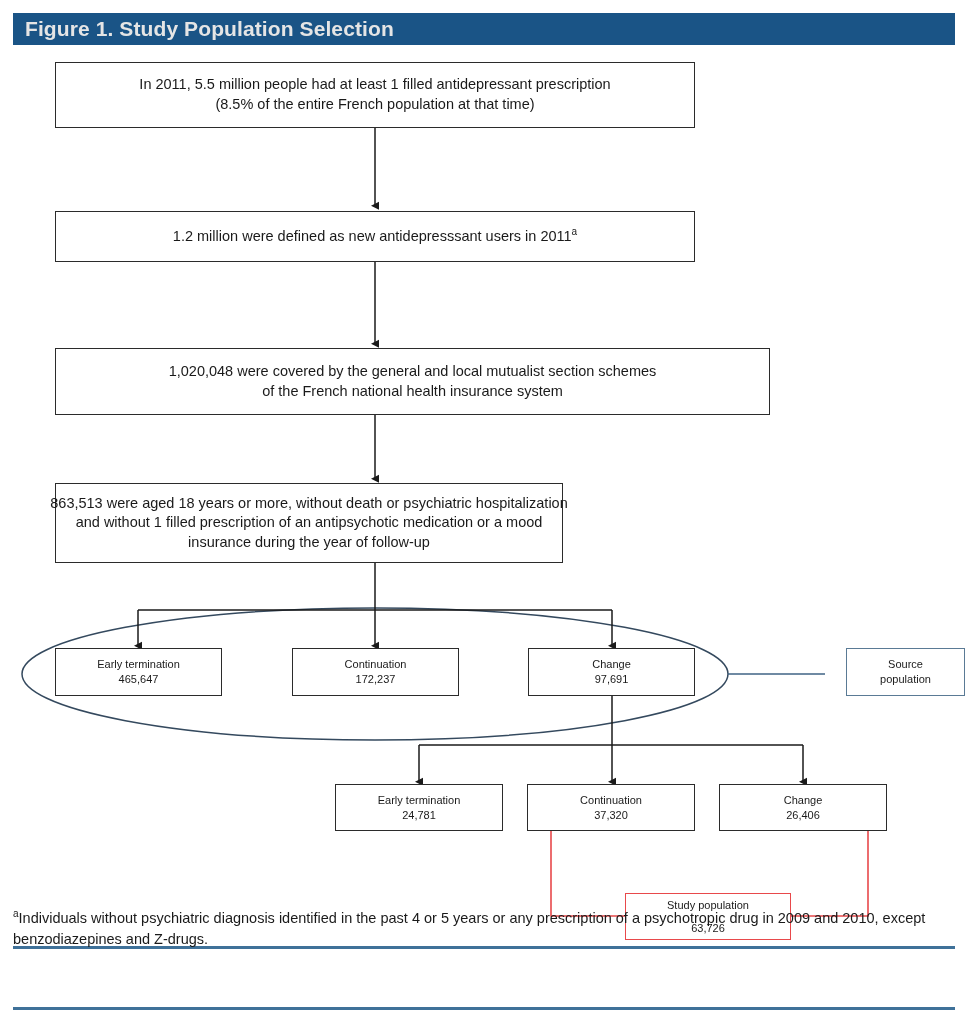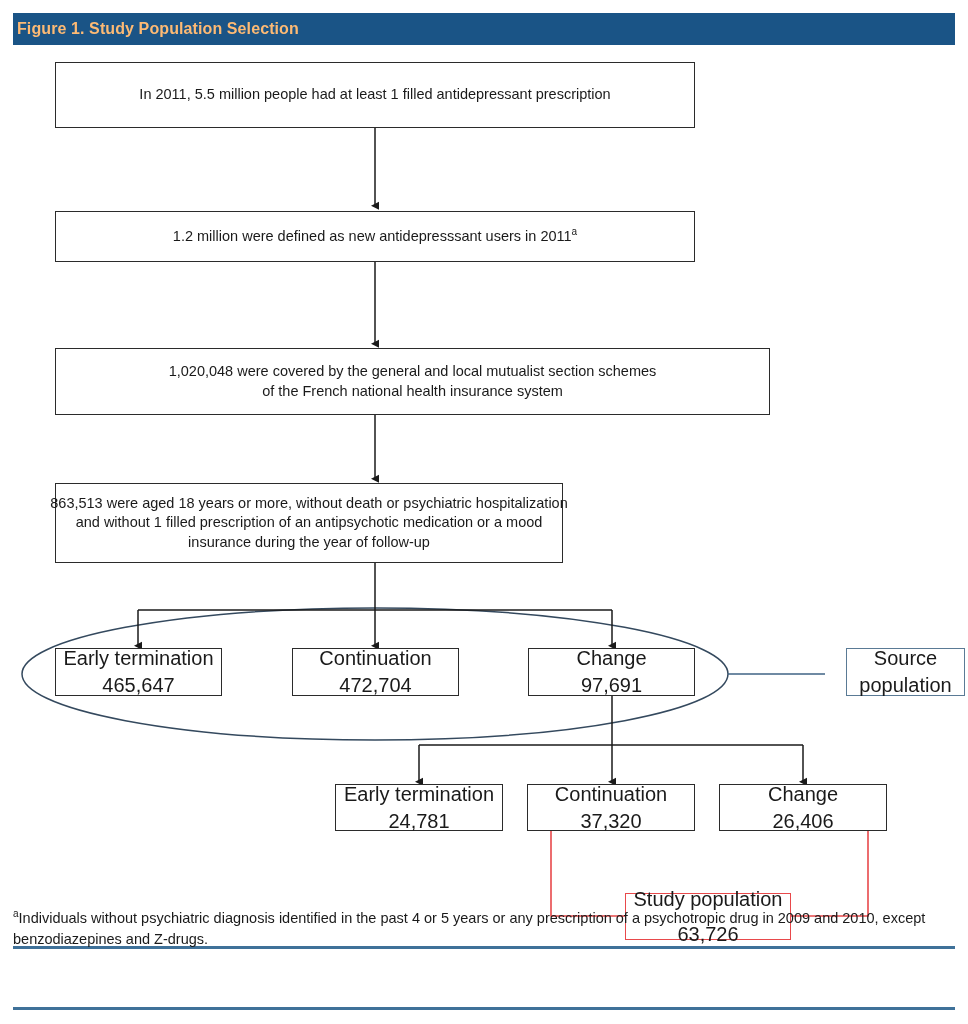--- a/index.html
+++ b/index.html
@@ -25,25 +25,25 @@
     left: 13px;
     top: 13px;
     width: 942px;
     height: 32px;
     background: #1a5party;
     background: #1a5486;
     display: flex;
     align-items: center;
   }
   .fig-header-title {
-    color: #fdba74;
-    font-size: 16px;
+    color: #e5e5e5;
+    font-size: 21px;
     font-weight: bold;
     letter-spacing: 0.1px;
-    padding-left: 4px;
+    padding-left: 12px;
     white-space: nowrap;
   }
 
   
   #connectors {
     position: absolute;
     left: 0;
     top: 0;
     width: 968px;
     height: 1024px;
@@ -55,21 +55,21 @@
     position: absolute;
     box-sizing: border-box;
     background: #ffffff;
     border: 1.4px solid #2b2b2b;
     display: flex;
     flex-direction: column;
     align-items: center;
     justify-content: center;
     text-align: center;
     color: #1a1a1a;
-    font-size: 20px;
+    font-size: 11px;
     line-height: 1.35;
   }
   .node .line {
     display: block;
     white-space: nowrap;
     text-align: right;
   }
   .node.wide {
     font-size: 14.5px;
   }
@@ -159,20 +159,21 @@
     <line x1="419" y1="745" x2="419" y2="782" stroke="#1a1a1a" stroke-width="1.5" marker-end="url(#arrowBlack)"></line>
     <line x1="612" y1="745" x2="612" y2="782" stroke="#1a1a1a" stroke-width="1.5" marker-end="url(#arrowBlack)"></line>
     <line x1="803" y1="745" x2="803" y2="782" stroke="#1a1a1a" stroke-width="1.5" marker-end="url(#arrowBlack)"></line>
 
     <polyline points="551,831 551,916 625,916" fill="none" stroke="#e8494b" stroke-width="1.6"></polyline>
     <polyline points="868,831 868,916 791,916" fill="none" stroke="#e8494b" stroke-width="1.6"></polyline>
   </svg>
 
   <div class="node wide" style="left:55px; top:62px; width:640px; height:66px;">
     <span class="line">In 2011, 5.5 million people had at least 1 filled antidepressant prescription</span>
+    <span class="line">(8.5% of the entire French population at that time)</span>
   </div>
 
   <div class="node wide" style="left:55px; top:211px; width:640px; height:51px;">
     <span class="line"><span>1.2 million were defined as new antidepresssant users in 2011</span><sup>a</sup></span>
   </div>
 
   <div class="node wide" style="left:55px; top:348px; width:715px; height:67px;">
     <span class="line">1,020,048 were covered by the general and local mutualist section schemes</span>
     <span class="line">of the French national health insurance system</span>
   </div>
@@ -183,21 +184,21 @@
     <span class="line">insurance during the year of follow-up</span>
   </div>
 
   <div class="node" style="left:55px; top:648px; width:167px; height:48px;">
     <span class="line">Early termination</span>
     <span class="line">465,647</span>
   </div>
 
   <div class="node" style="left:292px; top:648px; width:167px; height:48px;">
     <span class="line">Continuation</span>
-    <span class="line">472,704</span>
+    <span class="line">172,237</span>
   </div>
 
   <div class="node" style="left:528px; top:648px; width:167px; height:48px;">
     <span class="line">Change</span>
     <span class="line">97,691</span>
   </div>
 
   <div class="node blue-border" style="left:825px; top:648px; width:119px; height:48px;">
     <span class="line">Source</span>
     <span class="line">population</span>

